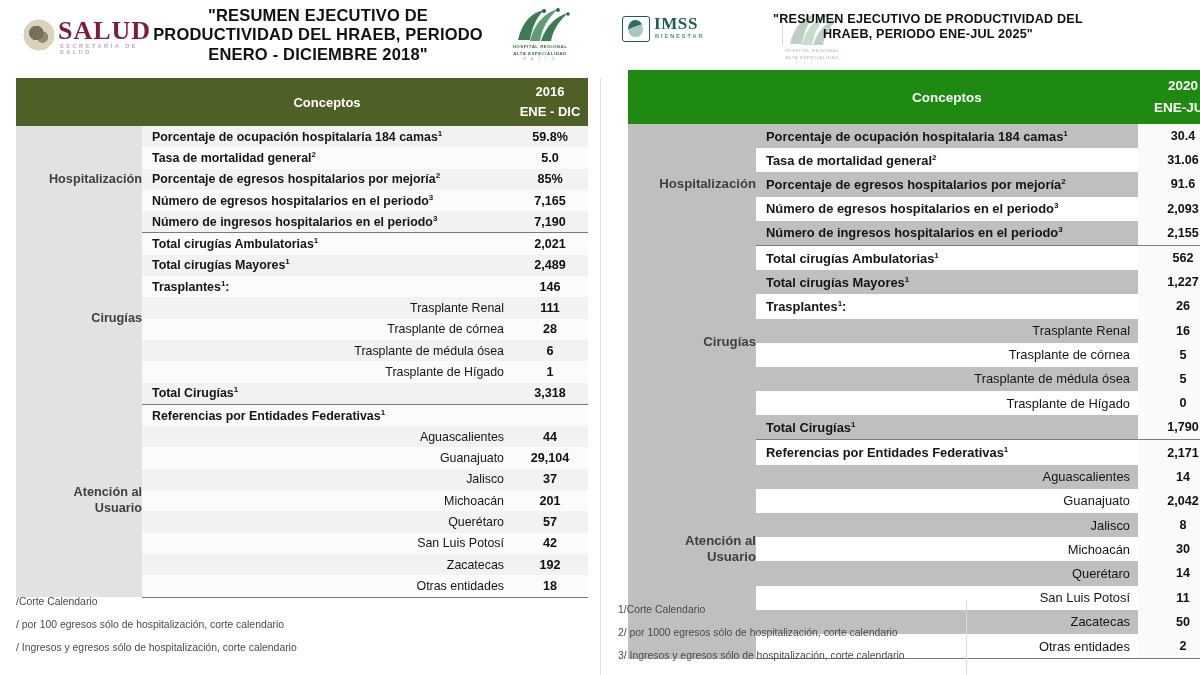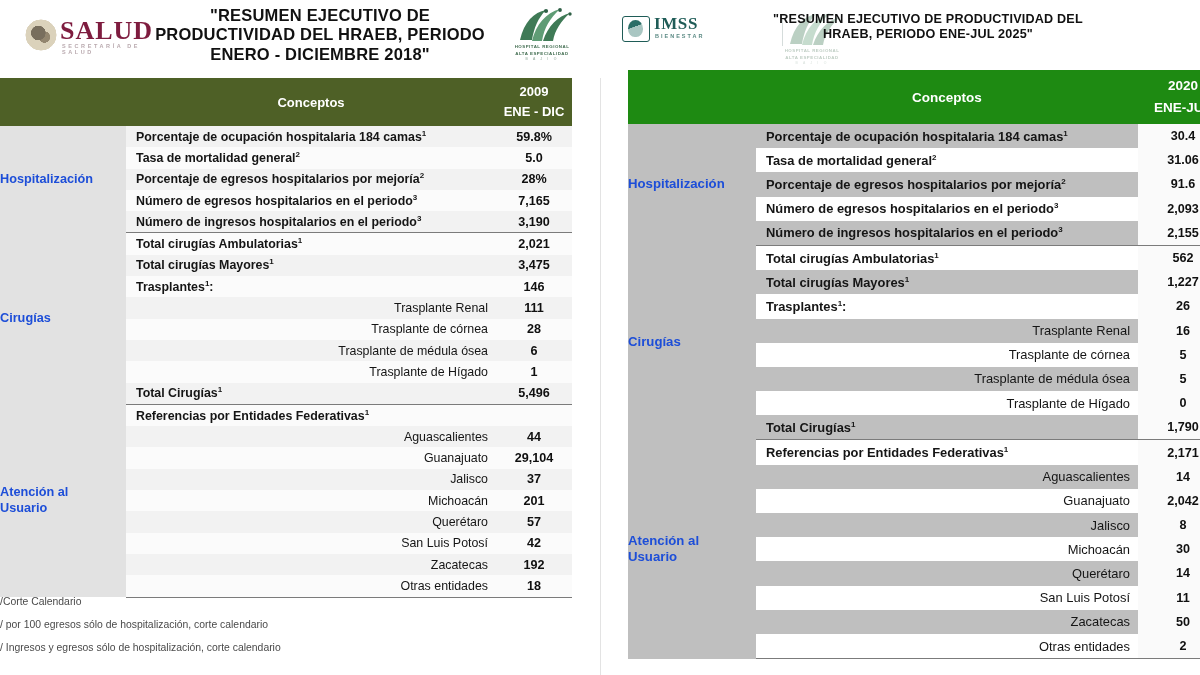--- a/index.html
+++ b/index.html
@@ -5,21 +5,21 @@
   html,body{margin:0;padding:0;}
   body{
     width:1200px;height:675px;overflow:hidden;background:#ffffff;
     font-family:"Liberation Sans", sans-serif;
     -webkit-font-smoothing:antialiased;
   }
   .screen{position:relative;width:1200px;height:675px;background:#fff;}
 
   
   .panel{position:absolute;top:0;height:675px;background:#fff;overflow:hidden;}
-  .panel-left{left:0;width:600px;padding-left:18px;}
+  .panel-left{left:16px;width:600px;}
   .panel-right{left:600px;width:708px;}
   .panel-right:before{
     content:"";position:absolute;left:0;top:0;width:1px;height:675px;background:#e3e3e3;
   }
 
   
   .hdr{position:relative;height:78px;background:#fff;}
   .hdr-title{
     position:absolute;text-align:center;font-weight:bold;color:#111;
     line-height:1.17;letter-spacing:.2px;
@@ -81,21 +81,21 @@
     background:linear-gradient(90deg, rgba(255,255,255,.92) 0 6%, rgba(255,255,255,0) 22%);
   }
 
   
   table{border-collapse:collapse;table-layout:fixed;font-size:12.5px;}
   .t-head th{
     color:#ffffff;font-weight:bold;vertical-align:middle;padding:0;
   }
   td,th{padding:0;}
   .cat{
-    text-align:left;font-weight:bold;font-size:12.7px;color:#1d4ed8;
+    text-align:right;font-weight:bold;font-size:12.7px;color:#404040;
     vertical-align:middle;line-height:1.25;
   }
   .lbl{font-size:12.4px;color:#151515;white-space:nowrap;}
   .val{text-align:center;font-weight:bold;font-size:12.6px;color:#101010;}
   .b{font-weight:bold;}
   .indent{text-align:right;padding-right:8px;font-weight:normal;}
   .sup{font-size:8px;vertical-align:super;line-height:0;}
 
   
   .tbl-l{position:absolute;left:0;top:78px;width:572px;}
@@ -170,54 +170,54 @@
       <colgroup>
           <col style="width:126px">
           <col style="width:370px">
           <col style="width:76px">
         </colgroup>
       <thead>
         <tr class="t-head">
           <th></th>
           <th class="th-con">Conceptos</th>
           <th class="th-yr">
-            <span>2009</span><br><span>ENE - DIC</span>
+            <span>2016</span><br><span>ENE - DIC</span>
           </th>
         </tr>
       </thead>
       <tbody id="left-body">
           <tr class="r-odd">
             <td class="cat" rowspan="5">Hospitalización</td>
             <td class="lbl b" style="height: 21.3px;">Porcentaje de ocupación hospitalaria 184 camas<span class="sup">1</span></td>
             <td class="val">59.8%</td>
           </tr>
           <tr class="r-even">
             <td class="lbl b" style="height: 21.3px;">Tasa de mortalidad general<span class="sup">2</span></td>
             <td class="val">5.0</td>
           </tr>
           <tr class="r-odd">
             <td class="lbl b" style="height: 21.3px;">Porcentaje de egresos hospitalarios por mejoría<span class="sup">2</span></td>
-            <td class="val">28%</td>
+            <td class="val">85%</td>
           </tr>
           <tr class="r-even">
             <td class="lbl b" style="height: 21.3px;">Número de egresos hospitalarios en el periodo<span class="sup">3</span></td>
             <td class="val">7,165</td>
           </tr>
           <tr class="r-odd sec-end">
             <td class="lbl b" style="height: 21.3px;">Número de ingresos hospitalarios en el periodo<span class="sup">3</span></td>
-            <td class="val">3,190</td>
+            <td class="val">7,190</td>
           </tr>
           <tr class="r-even">
             <td class="cat" rowspan="8">Cirugías</td>
             <td class="lbl b" style="height: 21.3px;">Total cirugías Ambulatorias<span class="sup">1</span></td>
             <td class="val">2,021</td>
           </tr>
           <tr class="r-odd">
             <td class="lbl b" style="height: 21.3px;">Total cirugías Mayores<span class="sup">1</span></td>
-            <td class="val">3,475</td>
+            <td class="val">2,489</td>
           </tr>
           <tr class="r-even">
             <td class="lbl b" style="height: 21.3px;">Trasplantes<span class="sup">1</span>:</td>
             <td class="val">146</td>
           </tr>
           <tr class="r-odd">
             <td class="lbl indent" style="height: 21.3px;">Trasplante Renal</td>
             <td class="val">111</td>
           </tr>
           <tr class="r-even">
@@ -227,21 +227,21 @@
           <tr class="r-odd">
             <td class="lbl indent" style="height: 21.3px;">Trasplante de médula ósea</td>
             <td class="val">6</td>
           </tr>
           <tr class="r-even">
             <td class="lbl indent" style="height: 21.3px;">Trasplante de Hígado</td>
             <td class="val">1</td>
           </tr>
           <tr class="r-odd sec-end">
             <td class="lbl b" style="height: 21.3px;">Total Cirugías<span class="sup">1</span></td>
-            <td class="val">5,496</td>
+            <td class="val">3,318</td>
           </tr>
           <tr class="r-even">
             <td class="cat" rowspan="9">Atención al<br>Usuario</td>
             <td class="lbl b" style="height: 21.3px;">Referencias por Entidades Federativas<span class="sup">1</span></td>
             <td class="val"></td>
           </tr>
           <tr class="r-odd">
             <td class="lbl indent" style="height: 21.3px;">Aguascalientes</td>
             <td class="val">44</td>
           </tr>
@@ -414,15 +414,20 @@
             <td class="lbl indent" style="height: 24.2px;">Zacatecas</td>
             <td class="val">50</td>
           </tr>
           <tr class="r-even last-row">
             <td class="lbl indent" style="height: 24.2px;">Otras entidades</td>
             <td class="val">2</td>
           </tr>
         </tbody>
     </table>
 
+    <div class="notes notes-r" id="right-notes">
+        <div>1/Corte Calendario</div>
+        <div>2/ por 1000 egresos sólo de hospitalización, corte calendario</div>
+        <div>3/ Ingresos y egresos sólo de hospitalización, corte calendario</div>
+      </div>
   </div>
 
 </div>
 
 </body></html>

